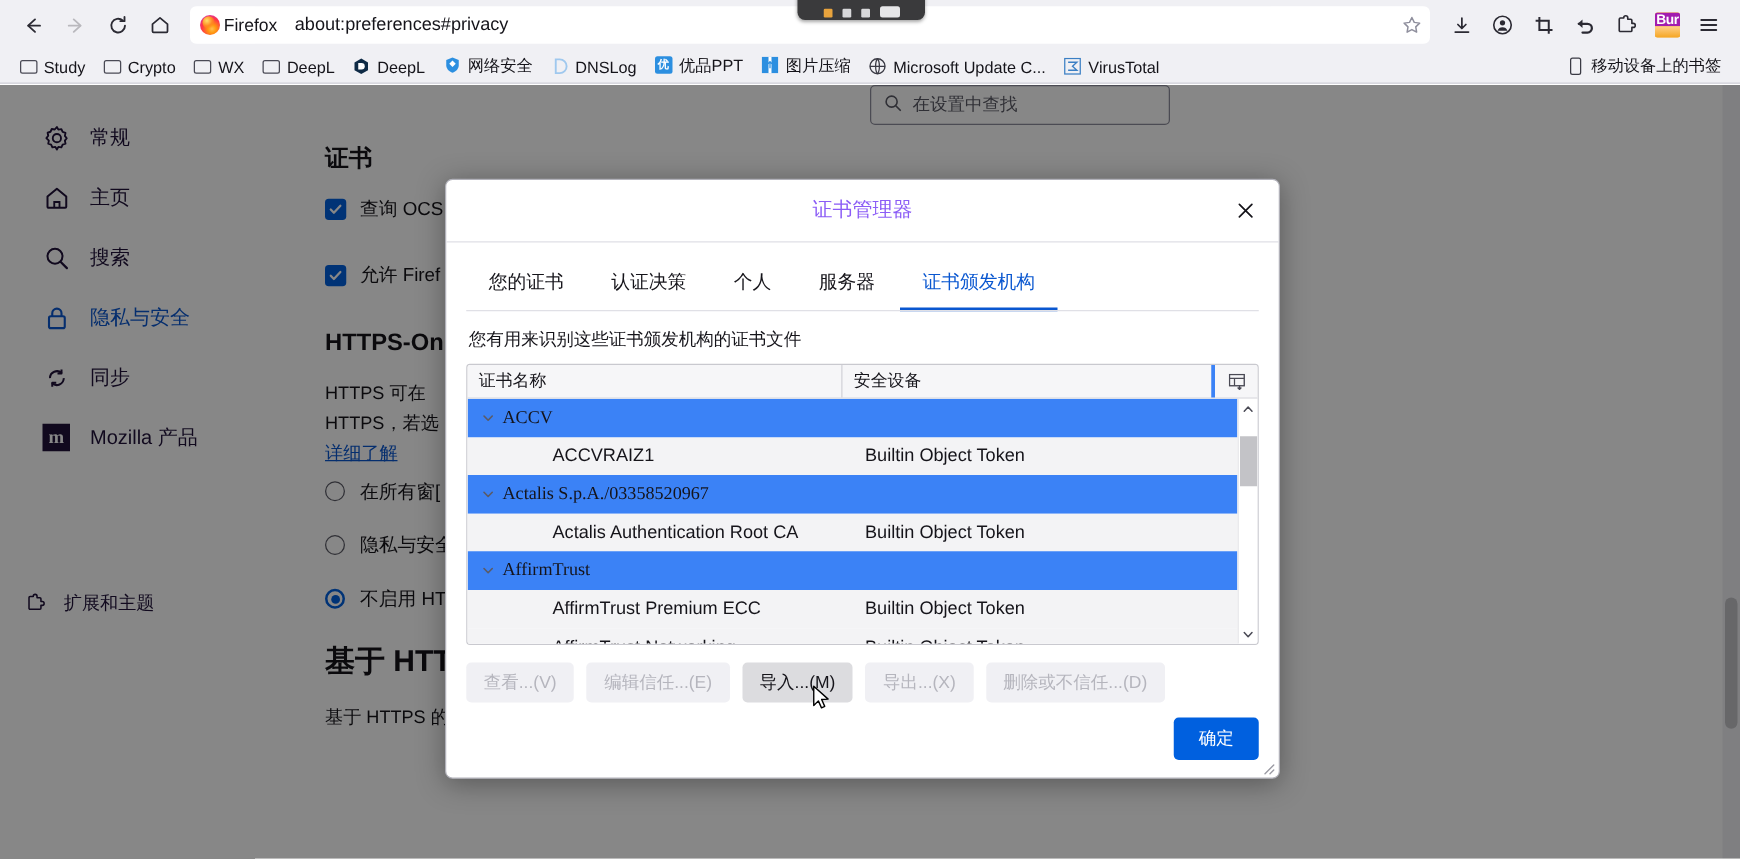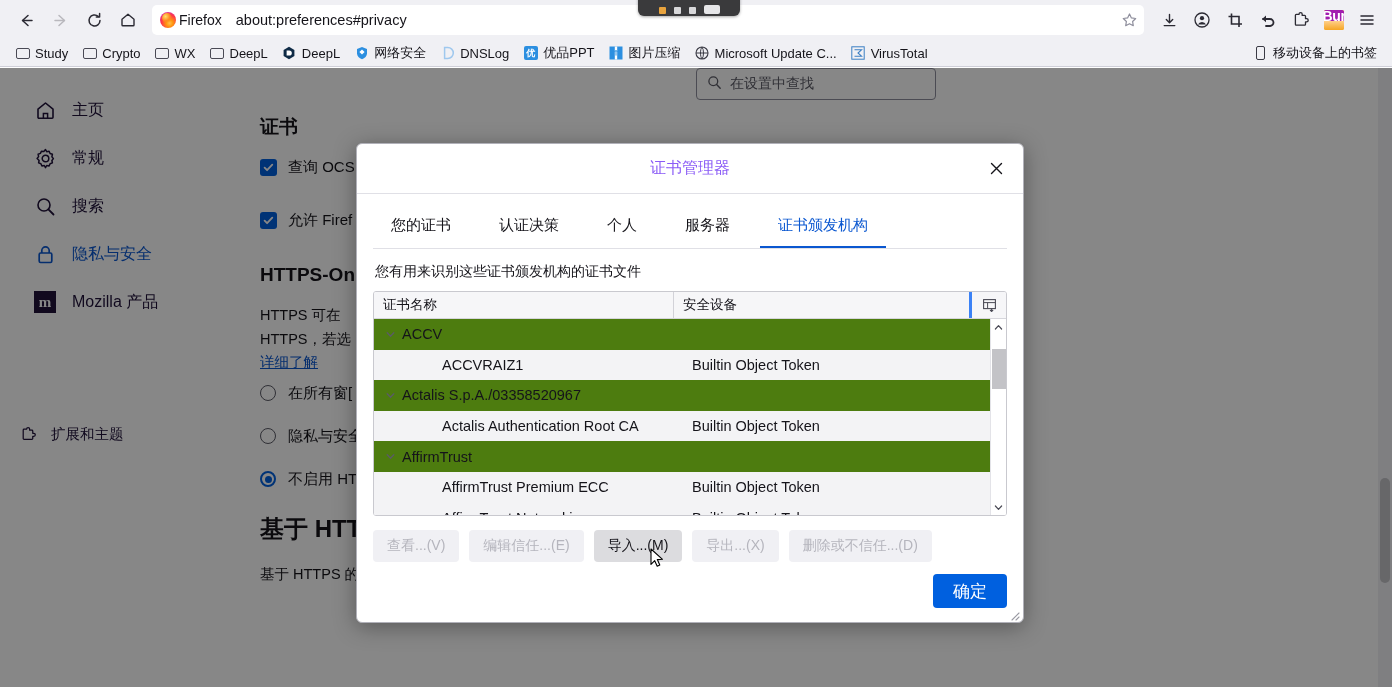--- a/index.html
+++ b/index.html
@@ -53,21 +53,21 @@
   .chrome-icon {
     width: 30px; height: 30px; border-radius: 4px;
     display: flex; align-items: center; justify-content: center; color: #2b2a33;
   }
   .burp-icon {
     width: 20px; height: 20px; border-radius: 2px; overflow: hidden; position: relative;
     background: #f7a623;
   }
   .burp-icon .burp-top {
     position: absolute; left:0; top:0; width: 100%; height: 11px;
-    background: #a21caf; color: #fff; font-size: 14px; font-weight: bold;
+    background: #a21caf; color: #fff; font-size: 11px; font-weight: bold;
     display:flex; align-items:center; justify-content:center; letter-spacing: -0.3px;
   }
   .burp-icon .burp-bot {
     position: absolute; left:0; bottom:0; width:100%; height:9px;
     background: linear-gradient(#ffcf8a, #f5a623);
   }
 
   
   .top-float {
     position: absolute; top: -16px; left: 638px; width: 102px; height: 32px;
@@ -79,21 +79,21 @@
   .top-float .dot.amber { background:#e8a33d; }
   .top-float .rect { width:16px; height:9px; background:#e6e6e8; border-radius:2px; }
 
   
   .bookmarks {
     position: absolute; top: 40px; left: 0; width: 1392px; height: 27px;
     background: #f0f0f4; display: flex; align-items: center; padding: 0 8px;
     font-size: 13px; color: #15141a; gap: 0px; border-bottom: 1px solid #cfcfd8;
   }
   .bm {
-    display: flex; align-items: center; gap: 5px; padding: 3px 7px;
+    display: flex; align-items: flex-start; gap: 5px; padding: 3px 7px;
     border-radius: 4px; white-space: nowrap; flex: none;
   }
   .bm-ico { width: 15px; height: 15px; flex:none; display:flex; align-items:center; justify-content:center; }
   .folder-ico {
     width: 14px; height: 11px; border: 1.4px solid #4a4a55; border-radius: 2px;
   }
   .bm-right { margin-left: auto; display:flex; align-items:center; }
   .phone-ico { width: 9px; height: 14px; border: 1.5px solid #3a3a44; border-radius: 2px; }
 
   .sq-ico { width:14px;height:14px;border-radius:2px;display:flex;align-items:center;justify-content:center;font-size:9px;color:#fff;font-weight:bold; }
@@ -172,21 +172,21 @@
   .dlg-title {
     height: 50px; flex:none; display:flex; align-items:center; justify-content:center;
     position: relative; border-bottom: 1px solid #e0e0e6;
     font-size: 16px; color: #8b5cf6;
   }
   .dlg-close {
     position: absolute; right: 12px; top: 50%; transform: translateY(-50%);
     width: 30px; height: 30px; border-radius: 4px;
     display:flex; align-items:center; justify-content:center; color: #15141a;
   }
-  .tabs { display:flex; align-items:center; padding: 14px 16px 0 16px; gap: 12px; position:relative; }
+  .tabs { display:flex; align-items:center; padding: 14px 16px 0 16px; gap: 2px; position:relative; }
   .tab {
     padding: 8px 18px 11px 18px; font-size: 15px; color: #15141a;
     border-bottom: 3px solid transparent; white-space: nowrap;
   }
   .tab.active { color: #0a57d0; border-bottom-color: #0a57d0; }
   .tabs-line { position:absolute; left: 16px; right: 16px; bottom: 0; height: 1px; background: #e0e0e6; }
 
   .dlg-sub { font-size: 14px; color: #15141a; padding: 14px 18px 10px 18px; }
 
   .tree-wrap {
@@ -199,21 +199,21 @@
     font-size: 13.5px; color: #15141a; align-items: center;
   }
   .th { padding: 0 9px; display:flex; align-items:center; height:100%; }
   .th.c1 { width: 300px; border-right: 1px solid #d2d2d8; }
   .th.c2 { flex: 1; border-right: 3px solid #3b82f6; }
   .th.c3 { width: 34px; justify-content:center; }
 
   .tree-body { flex:1; position: relative; overflow: hidden; background: #fff; }
   .tree-rows { position:absolute; left:0; top:0; right: 16px; bottom:0; }
   .trow { display:flex; height: 30.6px; align-items:center; font-size: 14.5px; color: #15141a; }
-  .trow.group { background: #4d7c0f; }
+  .trow.group { background: #3b82f6; font-family: Liberation Serif, serif; }
   .trow.child { background: #f3f3f5; }
   .tw-chev { width: 20px; display:flex; align-items:center; justify-content:center; color:#5b5b66; flex:none; margin-left: 6px; }
   .tc1 { width: 292px; padding-left: 2px; white-space: nowrap; overflow:hidden; }
   .tc1.indent { padding-left: 42px; }
   .tc2 { flex: 1; white-space: nowrap; }
 
   .tree-sb {
     position: absolute; right: 0; top: 0; width: 16px; bottom: 0;
     background: #fff; border-left: 1px solid #e3e3e8;
     display: flex; flex-direction: column; align-items: center;
@@ -226,21 +226,21 @@
     flex: none; display:flex; gap: 10px; padding: 14px 16px 0 16px; align-items:center;
   }
   .btn {
     height: 32px; padding: 0 14px; border-radius: 4px; background: #f0f0f4;
     font-size: 14px; color: #b5b5bd; display:flex; align-items:center; white-space:nowrap;
   }
   .btn.hover { background: #dcdcdf; color:#15141a; }
   .dlg-footer { flex:none; display:flex; justify-content:flex-end; padding: 12px 16px 14px 16px; }
   .btn-primary {
     height: 34px; padding: 0 20px; border-radius: 4px;
-    background: #0060df; color: #fff; font-size: 17px;
+    background: #0060df; color: #fff; font-size: 14px;
     display:flex; align-items:center;
   }
   .resize-grip {
     position:absolute; right: 3px; bottom: 3px; width: 12px; height: 12px; color:#9a9aa3;
   }
 
   .cursor { position:absolute; left: 650px; top: 548px; z-index: 60; }
 </style>
 </head>
 <body>
@@ -430,52 +430,62 @@
       <span>移动设备上的书签</span>
     </div>
   </div>
 
   <div class="page">
 
     <div class="sidebar">
       <div class="side-item">
         <span class="side-ico">
           <svg width="21" height="21" viewBox="0 0 21 21">
+              <path d="M10.5 7.2a3.3 3.3 0 1 0 0 6.6 3.3 3.3 0 0 0 0-6.6z" fill="none" stroke="#20123a" stroke-width="1.5"></path>
+              <path d="M10.5 1.6l1.2 2.1 2.4-.4 1 2.2 2.3.8-.5 2.4 1.5 1.9-1.5 1.9.5 2.4-2.3.8-1 2.2-2.4-.4-1.2 2.1-1.2-2.1-2.4.4-1-2.2-2.3-.8.5-2.4L2.1 10.5l1.5-1.9-.5-2.4 2.3-.8 1-2.2 2.4.4z" fill="none" stroke="#20123a" stroke-width="1.5" stroke-linejoin="round"></path>
+            </svg>
+        </span>
+        <span>常规</span>
+      </div>
+      <div class="side-item">
+        <span class="side-ico">
+          <svg width="21" height="21" viewBox="0 0 21 21">
               <path d="M3 9.2L10.5 3 18 9.2v8.1a.9.9 0 0 1-.9.9H3.9a.9.9 0 0 1-.9-.9z" fill="none" stroke="#20123a" stroke-width="1.6" stroke-linejoin="round"></path>
               <path d="M8.4 18.2v-4.6h4.2v4.6" fill="none" stroke="#20123a" stroke-width="1.5"></path>
             </svg>
         </span>
         <span>主页</span>
-      </div>
-      <div class="side-item">
-        <span class="side-ico">
-          <svg width="21" height="21" viewBox="0 0 21 21">
-              <path d="M10.5 7.2a3.3 3.3 0 1 0 0 6.6 3.3 3.3 0 0 0 0-6.6z" fill="none" stroke="#20123a" stroke-width="1.5"></path>
-              <path d="M10.5 1.6l1.2 2.1 2.4-.4 1 2.2 2.3.8-.5 2.4 1.5 1.9-1.5 1.9.5 2.4-2.3.8-1 2.2-2.4-.4-1.2 2.1-1.2-2.1-2.4.4-1-2.2-2.3-.8.5-2.4L2.1 10.5l1.5-1.9-.5-2.4 2.3-.8 1-2.2 2.4.4z" fill="none" stroke="#20123a" stroke-width="1.5" stroke-linejoin="round"></path>
-            </svg>
-        </span>
-        <span>常规</span>
       </div>
       <div class="side-item">
         <span class="side-ico">
           <svg width="21" height="21" viewBox="0 0 21 21">
               <circle cx="9" cy="9" r="6" fill="none" stroke="#20123a" stroke-width="1.6"></circle>
               <path d="M13.4 13.4L18.5 18.5" stroke="#20123a" stroke-width="1.8" stroke-linecap="round"></path>
             </svg>
         </span>
         <span>搜索</span>
       </div>
       <div class="side-item active">
         <span class="side-ico">
           <svg width="21" height="21" viewBox="0 0 21 21">
               <rect x="4.2" y="9" width="12.6" height="9.5" rx="1.4" fill="none" stroke="#0a57d0" stroke-width="1.7"></rect>
               <path d="M6.8 9V6.6a3.7 3.7 0 0 1 7.4 0V9" fill="none" stroke="#0a57d0" stroke-width="1.7"></path>
             </svg>
         </span>
         <span>隐私与安全</span>
+      </div>
+      <div class="side-item">
+        <span class="side-ico">
+          <svg width="21" height="21" viewBox="0 0 21 21">
+              <path d="M5 10.5a5.5 5.5 0 0 1 9.4-3.9" fill="none" stroke="#20123a" stroke-width="1.6"></path>
+              <path d="M16 10.5a5.5 5.5 0 0 1-9.4 3.9" fill="none" stroke="#20123a" stroke-width="1.6"></path>
+              <path d="M14.2 3.6v3.2h-3.2M6.8 17.4v-3.2H10" fill="none" stroke="#20123a" stroke-width="1.6" stroke-linejoin="round"></path>
+            </svg>
+        </span>
+        <span>同步</span>
       </div>
       <div class="side-item">
         <span class="side-ico">
             <span class="moz-logo">m</span>
           </span>
         <span>Mozilla 产品</span>
       </div>
 
       <div class="side-bottom">
         <div class="side-item small">

